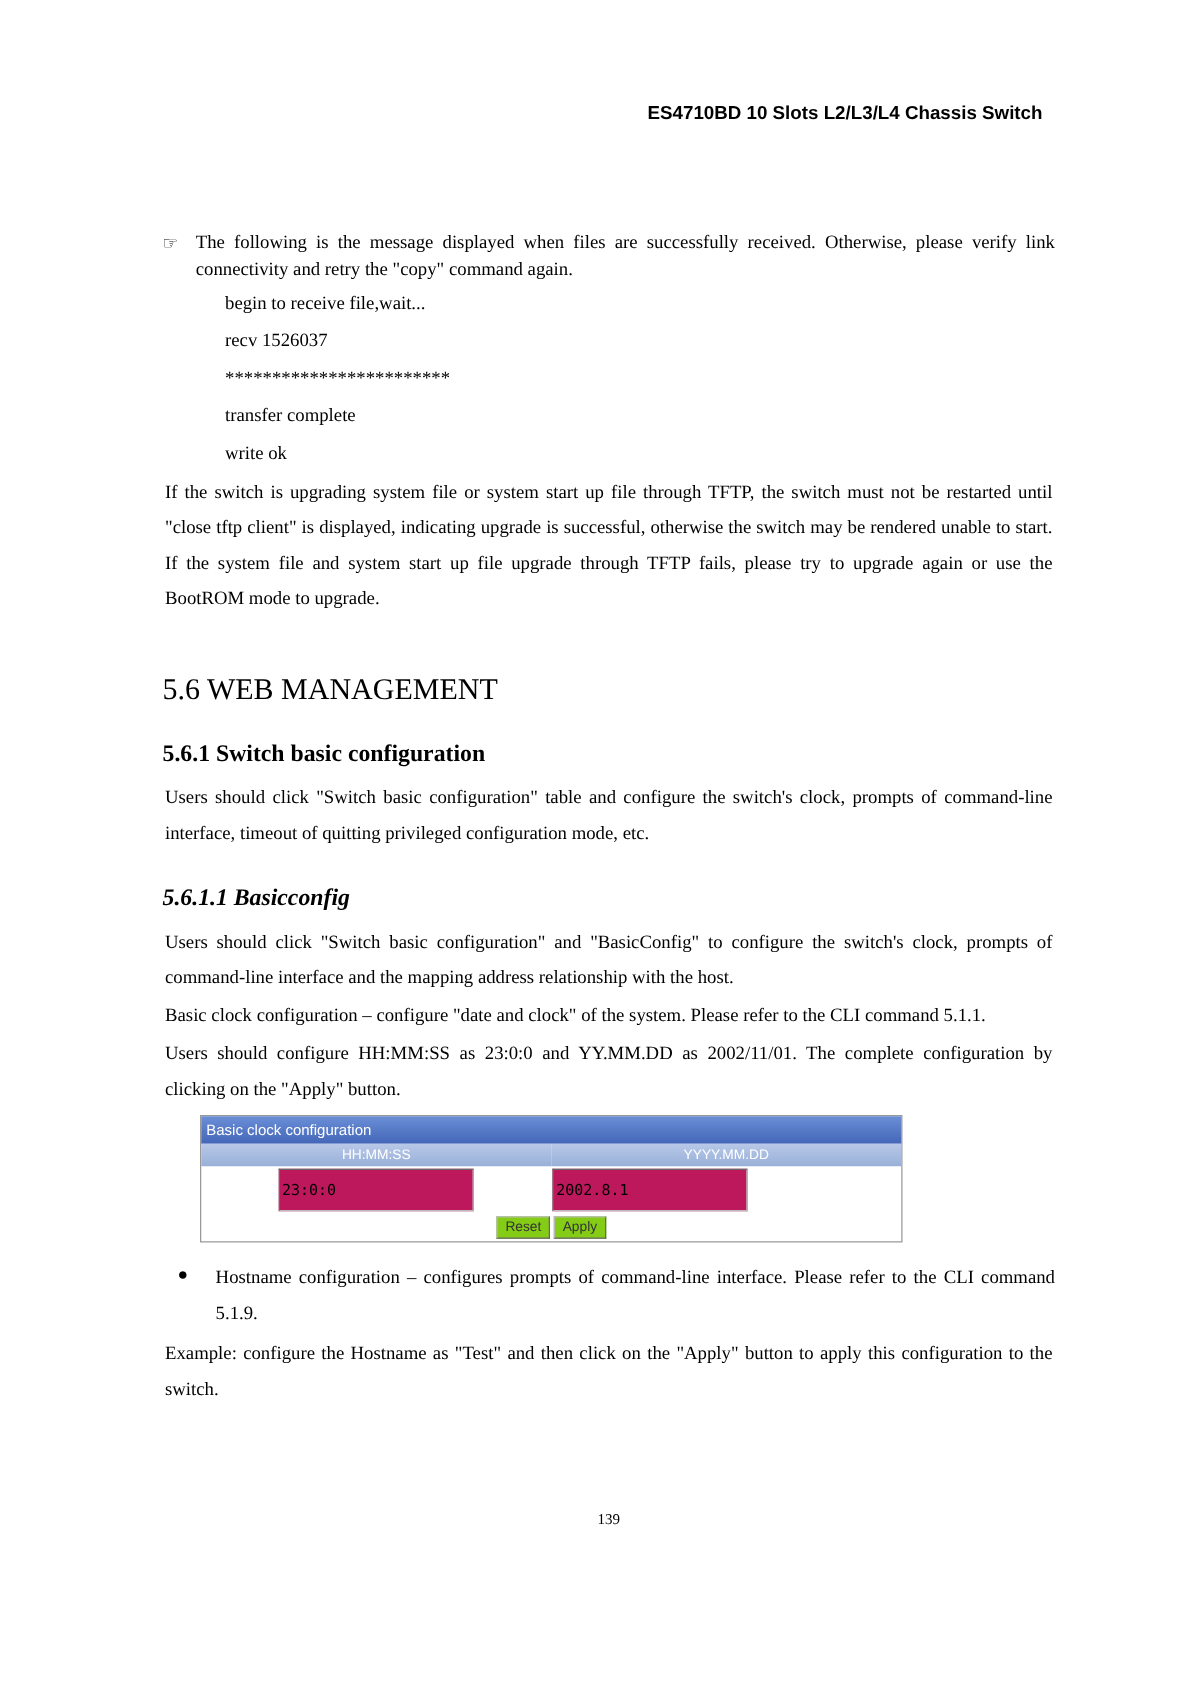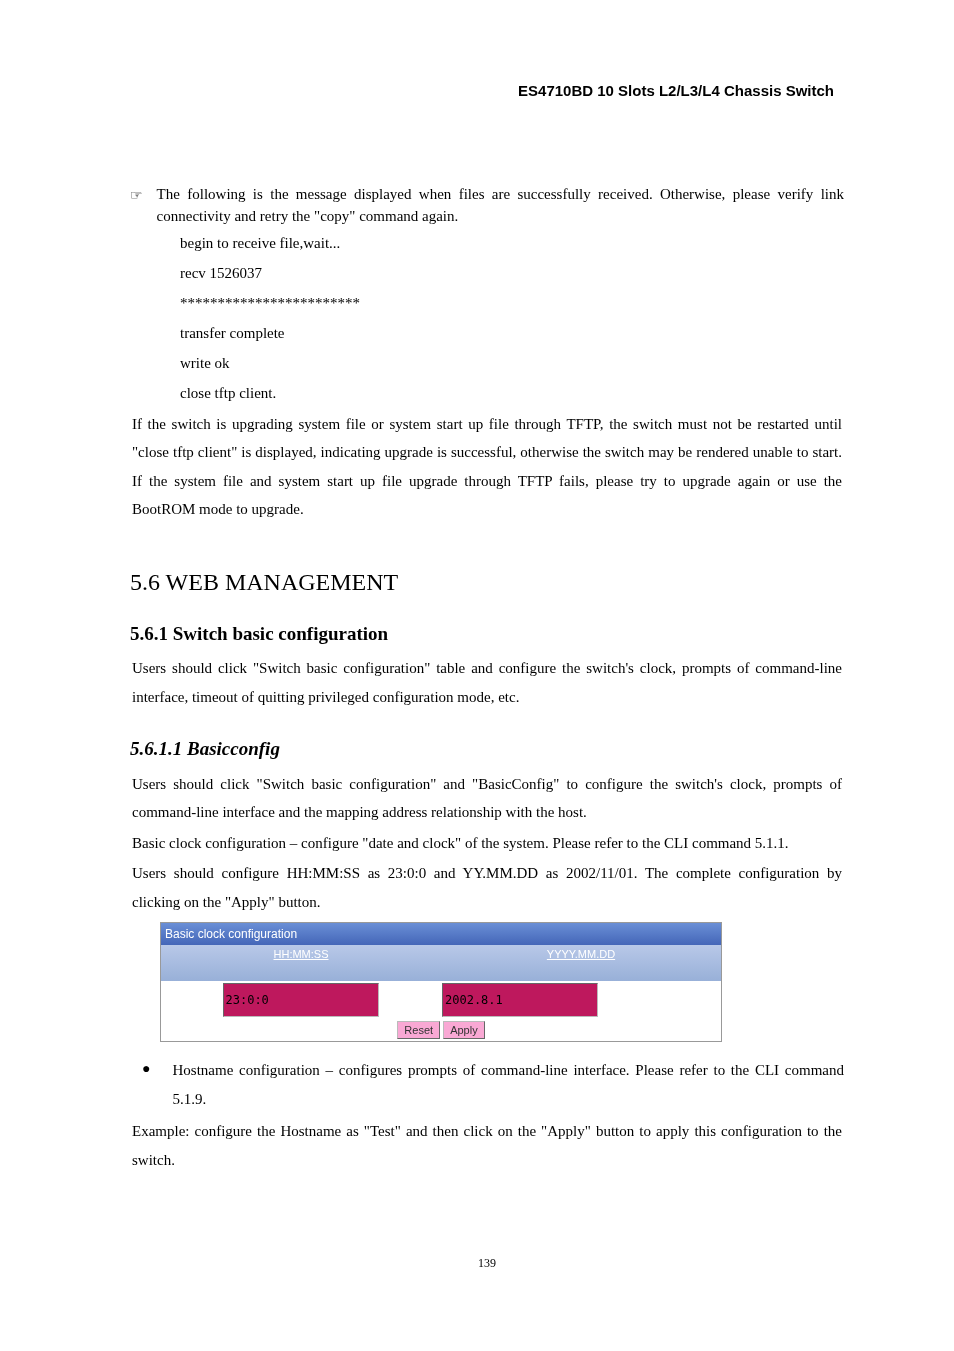--- a/index.html
+++ b/index.html
@@ -78,24 +78,23 @@
   .fig-grid {
     display: flex;
   }
   .fig-col {
     flex: 1;
     text-align: center;
   }
   .fig-header {
     background: linear-gradient(#b8c8e8, #98b0d8);
     color: #fff;
-    height: 36px;
+    height: 18px;
     line-height: 18px;
     font-size: 11px;
-    text-decoration: underline;
   }
   .fig-input-row {
     text-align: center;
     padding: 2px 0;
   }
   .fig-input {
     width: 150px;
     font-family: "SimSun", monospace;
     font-size: 12px;
     border: 1px inset #bbb;
@@ -105,21 +104,21 @@
   }
   .fig-button-row {
     text-align: center;
     padding: 2px 0;
   }
   .fig-button {
     font-family: Verdana, Arial, sans-serif;
     font-size: 11px;
     padding: 0 6px;
     height: 18px;
-    background: #f9a8d4;
+    background: #84cc16;
     border: 1px outset #bbb;
     margin: 0 0;
     color: #333;
   }
   .bullet-row {
     display: flex;
     align-items: flex-start;
     margin-top: 6px;
   }
   .bullet-dot {
@@ -151,21 +150,20 @@
     <span>verify link connectivity and retry the "copy" command again.</span>
   </div>
 </div>
 
 <div class="indent1">
   <div>begin to receive file,wait...</div>
   <div>recv 1526037</div>
   <div>************************</div>
   <div>transfer complete</div>
   <div>write ok</div>
-  <div>close tftp client.</div>
 </div>
 
 <p class="body-para">If the switch is upgrading system file or system start up file through TFTP, the switch must not be restarted until "close tftp client" is displayed, indicating upgrade is successful, otherwise the switch may be rendered unable to start. If the system file and system start up file upgrade through TFTP fails, please try to upgrade again or use the BootROM mode to upgrade.</p>
 
 <div class="h1-section">5.6    WEB MANAGEMENT</div>
 
 <div class="h2-section">5.6.1    Switch basic configuration</div>
 <p class="body-para">Users should click "Switch basic configuration" table and configure the switch's clock, prompts of command-line interface, timeout of quitting privileged configuration mode, etc.</p>
 
 <div class="h3-section">5.6.1.1    Basicconfig</div>

